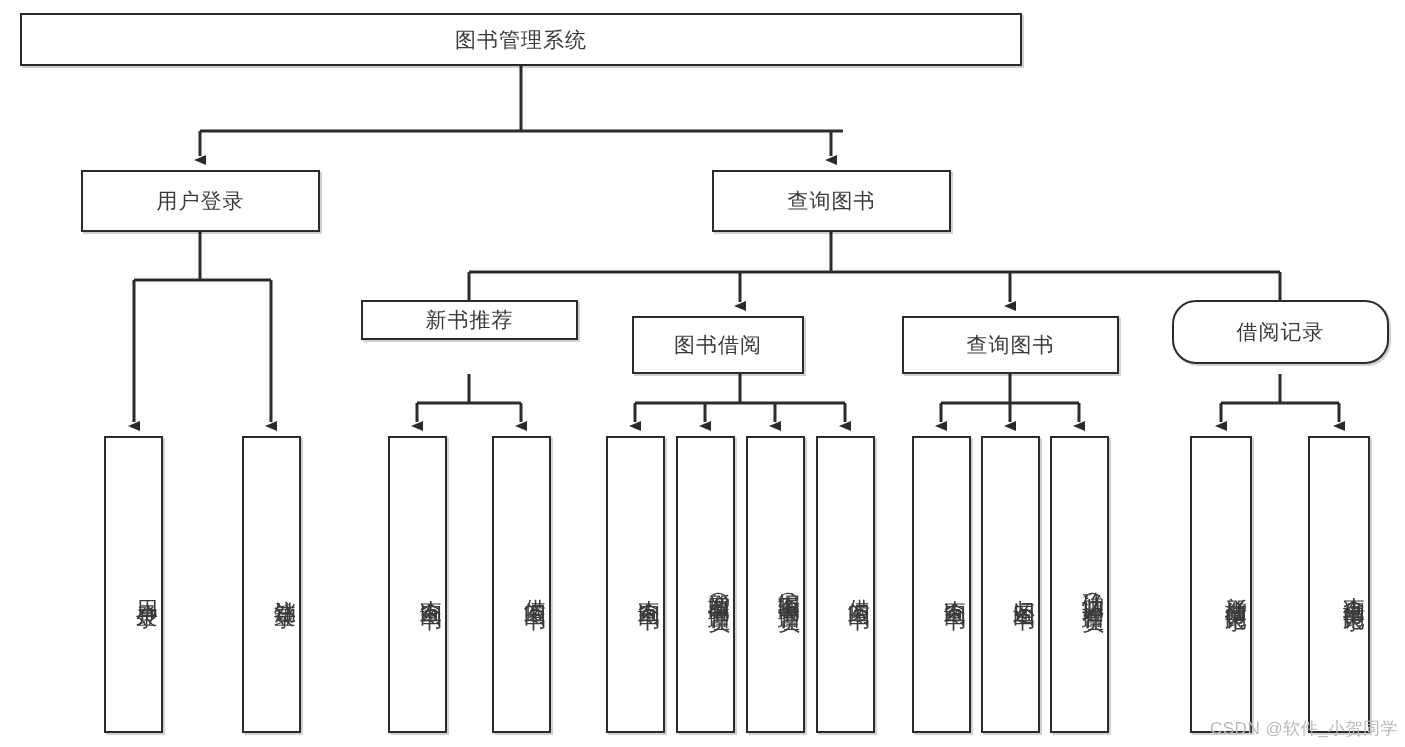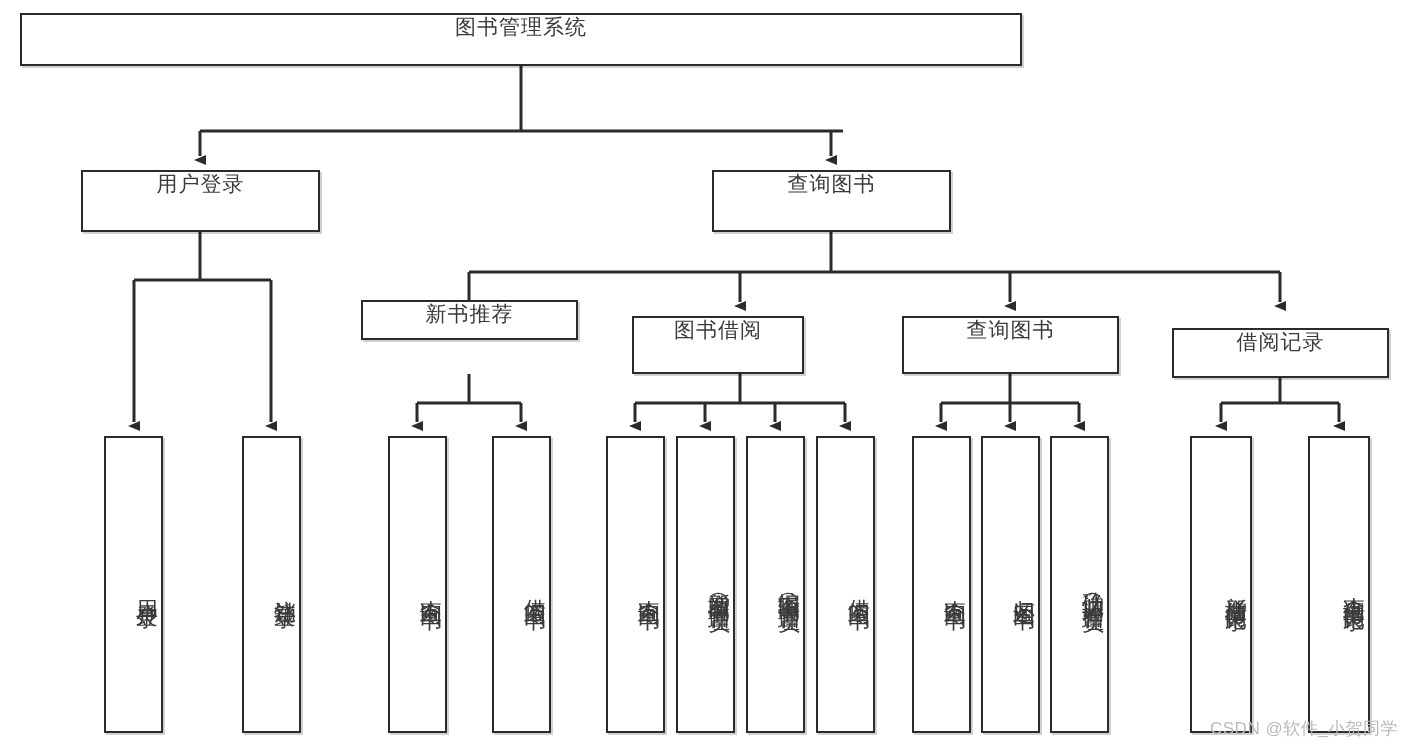--- a/index.html
+++ b/index.html
@@ -24,20 +24,21 @@
     width: 1405px;
     height: 747px;
   }
   .node {
     position: absolute;
     box-sizing: border-box;
     border: 2px solid #2b2b2b;
     background: #ffffff;
     box-shadow: 2px 2px 0 rgba(0,0,0,0.18);
     display: flex;
+    align-items: center;
     justify-content: center;
     color: #3a3a3a;
   }
   .node.horiz {
     font-size: 21px;
     letter-spacing: 1px;
     line-height: 1.1;
     white-space: nowrap;
   }
   .node.vert {
@@ -133,21 +134,21 @@
 
   <div class="node horiz" style="left:361px; top:300px; width:217px; height:40px;">
     <span>新书推荐</span>
   </div>
   <div class="node horiz" style="left:632px; top:316px; width:172px; height:58px;">
     <span>图书借阅</span>
   </div>
   <div class="node horiz" style="left:902px; top:316px; width:217px; height:58px;">
     <span>查询图书</span>
   </div>
-  <div class="node horiz" style="left:1172px; top:328px; width:217px; height:50px;">
+  <div class="node horiz" style="left:1172px; top:300px; width:217px; height:64px;border-radius:24px;">
     <span>借阅记录</span>
   </div>
 
   <div class="node vert" style="left:104px; top:436px; width:59px; height:297px;">
     <span class="vlabel">用户登录</span>
   </div>
   <div class="node vert" style="left:242px; top:436px; width:59px; height:297px;">
     <span class="vlabel">注销登录</span>
   </div>
 

